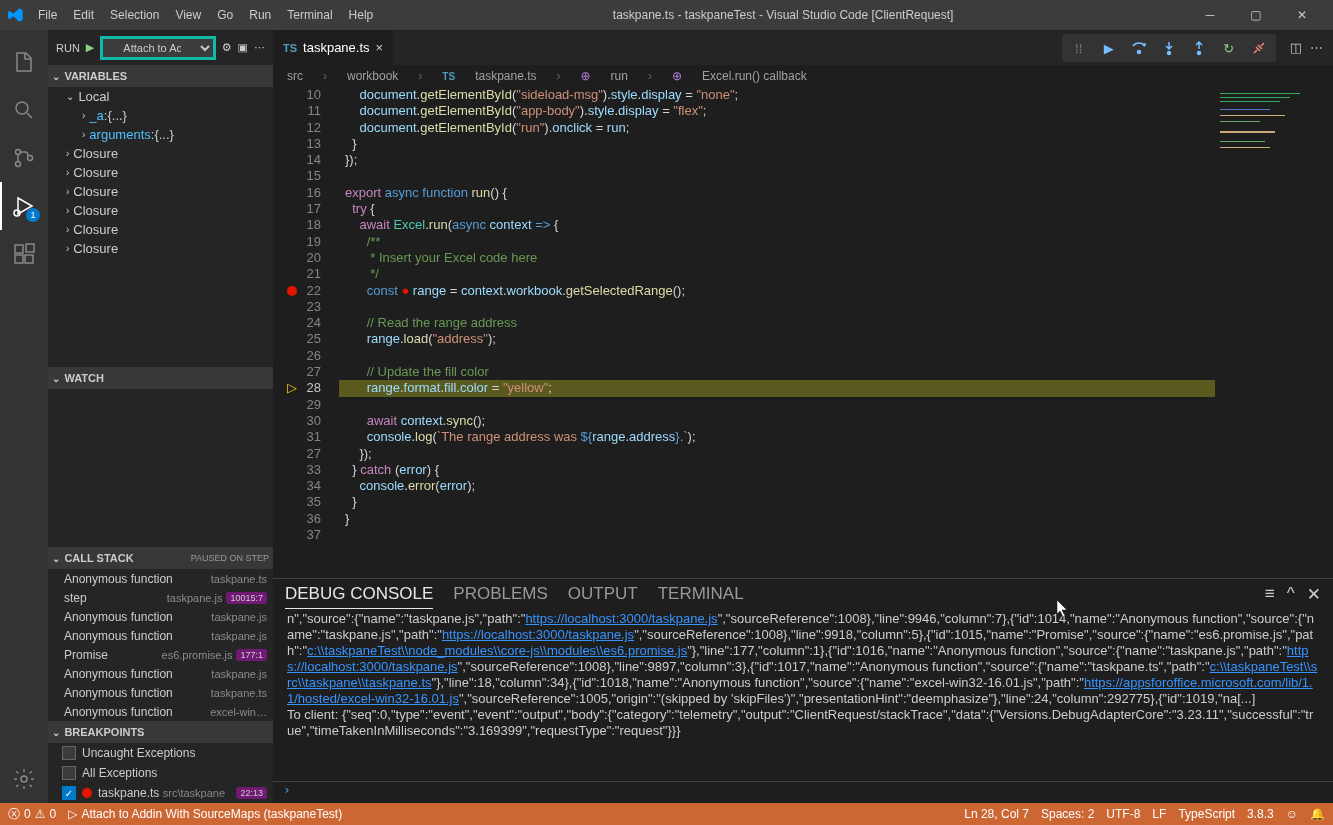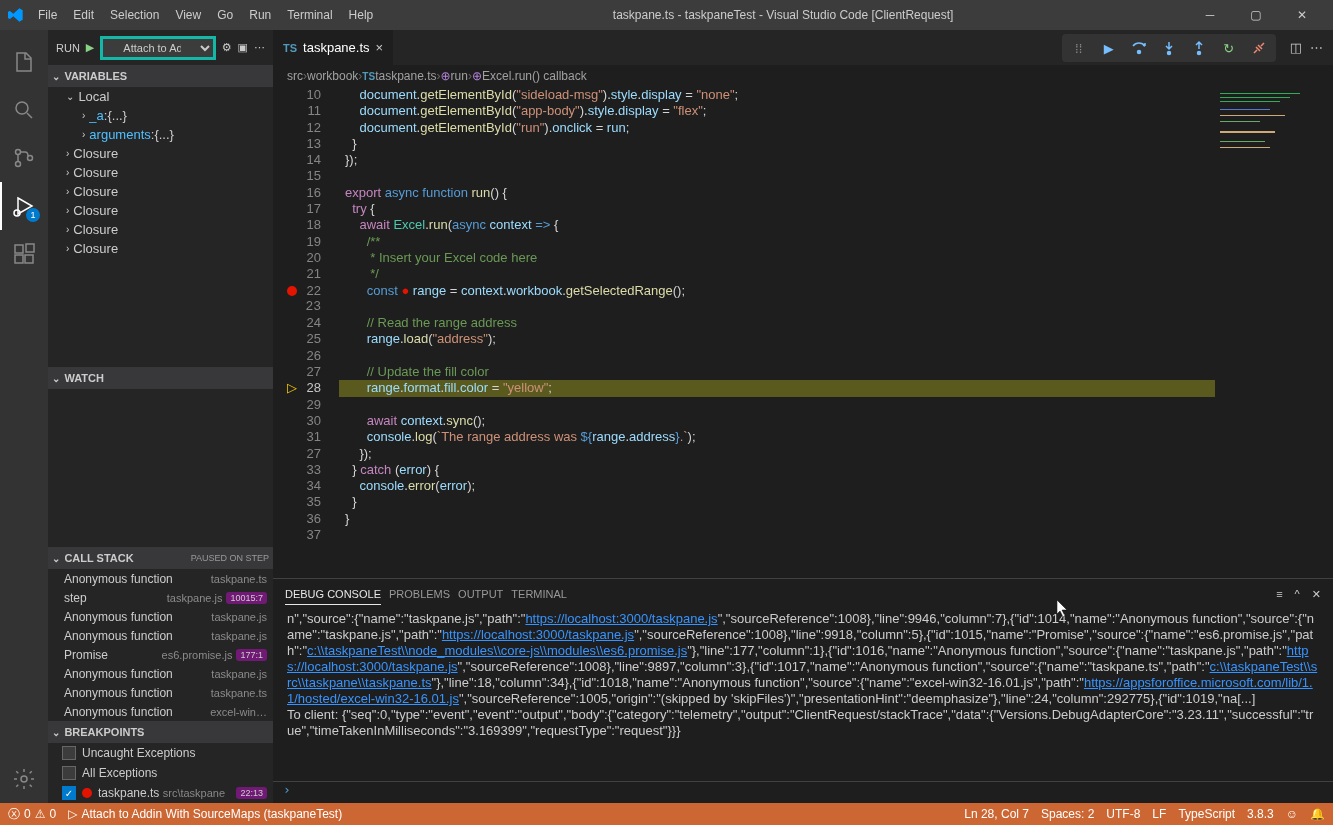--- a/index.html
+++ b/index.html
@@ -44,21 +44,21 @@
 .editor-area { flex:1; display:flex; flex-direction:column; background:#1e1e1e; overflow:hidden; }
 .tabrow { height:35px; display:flex; align-items:stretch; background:#252526; }
 .tab { display:flex; align-items:center; padding:0 10px; background:#1e1e1e; color:#fff; font-size:13px; gap:6px; cursor:pointer; }
 .tab .tsicon { color:#519aba; font-size:11px; font-weight:bold; }
 .tab .close { color:#ccc; cursor:pointer; }
 .tabrow .spacer { flex:1; }
 .dbg-toolbar { display:flex; align-items:center; gap:4px; padding:0 4px; background:#333; border-radius:4px; margin:4px; height:28px; }
 .dbg-btn { width:26px; height:26px; display:flex; align-items:center; justify-content:center; cursor:pointer; color:#ccc; }
 .dbg-btn.play { color:#75beff; }
 .editor-icons { display:flex; align-items:center; gap:8px; padding:0 10px; }
-.breadcrumb { height:22px; display:flex; align-items:center; padding:0 14px; font-size:12px; color:#a0a0a0; gap:0;text-align:right; }
+.breadcrumb { height:22px; display:flex; align-items:center; padding:0 14px; font-size:12px; color:#a0a0a0; gap:20px;text-align:right; }
 .breadcrumb .sep { color:#666; }
 .bc-icon { color:#b180d7; }
 .editor-body { flex:1; display:flex; overflow:hidden; position:relative; font-family:Consolas,"Courier New",monospace; font-size:13px; line-height:16.3px; }
 .gutter { width:58px; text-align:right; color:#858585; padding-right:18px; user-select:none; position:relative;margin-left:8px; }
 .gutter .ln { height:16.3px; }
 .gutter .pointer { position:absolute; left:6px; color:#ffcc00; }
 .gutter .bp-circle { position:absolute; left:6px; width:10px; height:10px; border-radius:50%; background:#e51400; top:3px; }
 .code { flex:1; overflow:hidden; white-space:pre; position:relative; }
 .code .line { height:16.3px; padding-left:6px; }
 .code .hl { background:#5a5a1f; }
@@ -66,21 +66,21 @@
 .tk-kw2 { color:#c586c0; }
 .tk-fn { color:#dcdcaa; }
 .tk-str { color:#ce9178; }
 .tk-var { color:#9cdcfe; }
 .tk-cls { color:#4ec9b0; }
 .tk-com { color:#6a9955; }
 .tk-p { color:#d4d4d4; }
 .minimap { width:118px; background:#1e1e1e; border-left:1px solid #1e1e1e; position:relative; }
 .mm-line { position:absolute; height:1px; left:4px; }
 .panel { height:225px; border-top:1px solid #414141; display:flex; flex-direction:column; background:#1e1e1e; }
-.panel-tabs { height:30px; display:flex; align-items:center; padding:0 12px; gap:8px; font-size:11px; color:#999; }
+.panel-tabs { height:30px; display:flex; align-items:center; padding:0 12px; gap:20px; font-size:17px; color:#999; }
 .panel-tabs span { cursor:pointer; padding:4px 0; }
 .panel-tabs span.active { color:#e7e7e7; border-bottom:1px solid #e7e7e7; }
 .panel-tabs .right { margin-left:auto; display:flex; gap:12px; color:#ccc; }
 .panel-body { flex:1; overflow:hidden; padding:2px 14px; font-family:Consolas,monospace; font-size:13px; line-height:16px; color:#ccc; word-break:break-all; }
 .panel-body a { color:#3794ff; text-decoration:underline; }
 .panel-input { height:22px; border-top:1px solid #414141; padding:0 10px; color:#569cd6; font-family:Consolas,monospace; }
 .statusbar { height:22px; background:#cc6633; display:flex; align-items:center; color:#fff; font-size:12px; padding:0 8px; gap:12px; }
 .statusbar .sbitem { display:flex; align-items:center; gap:4px; cursor:pointer; }
 .statusbar .spacer { flex:1; }
 .cursor-fake { position:absolute; left:1057px; top:600px; width:12px; height:18px; pointer-events:none; z-index:10;}
@@ -344,21 +344,21 @@
           <div class="ln" style="position: relative;">13</div>
           <div class="ln" style="position: relative;">14</div>
           <div class="ln" style="position: relative;">15</div>
           <div class="ln" style="position: relative;">16</div>
           <div class="ln" style="position: relative;">17</div>
           <div class="ln" style="position: relative;">18</div>
           <div class="ln" style="position: relative;">19</div>
           <div class="ln" style="position: relative;">20</div>
           <div class="ln" style="position: relative;">21</div>
           <div class="ln" style="position: relative;">22<div class="bp-circle"></div></div>
-          <div class="ln" style="position: relative; font-family: Liberation Mono, monospace;">23</div>
+          <div class="ln" style="position: relative;">23</div>
           <div class="ln" style="position: relative;">24</div>
           <div class="ln" style="position: relative;">25</div>
           <div class="ln" style="position: relative;">26</div>
           <div class="ln" style="position: relative;">27</div>
           <div class="ln" style="position: relative; color: rgb(198, 198, 198);">28<span class="pointer" style="top: 0px;">▷</span></div>
           <div class="ln" style="position: relative;">29</div>
           <div class="ln" style="position: relative;">30</div>
           <div class="ln" style="position: relative;">31</div>
           <div class="ln" style="position: relative;">27</div>
           <div class="ln" style="position: relative;">33</div>

